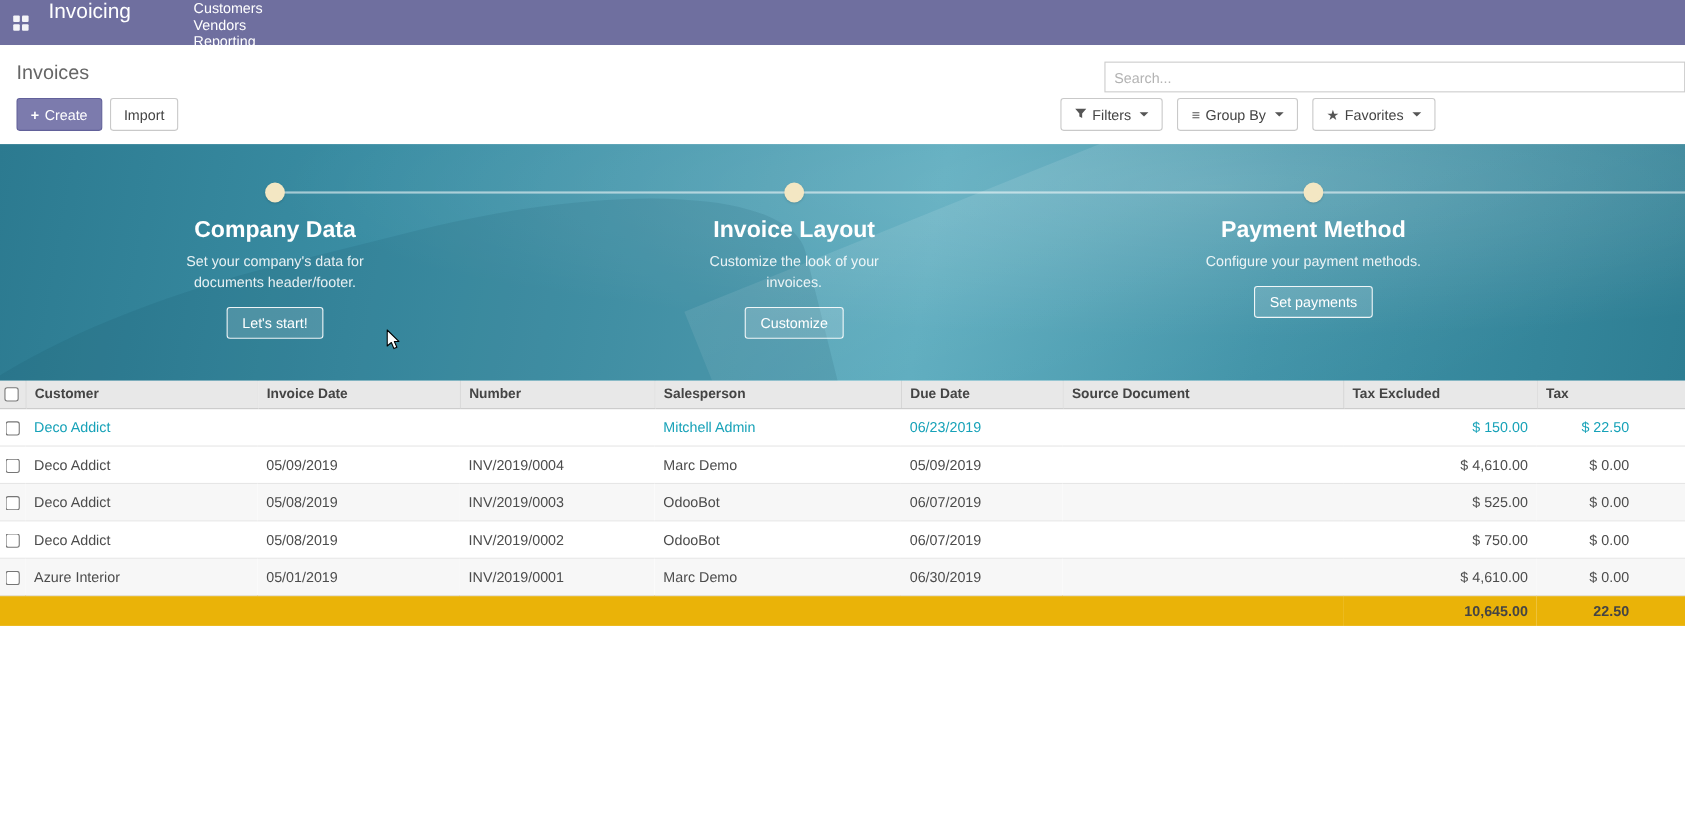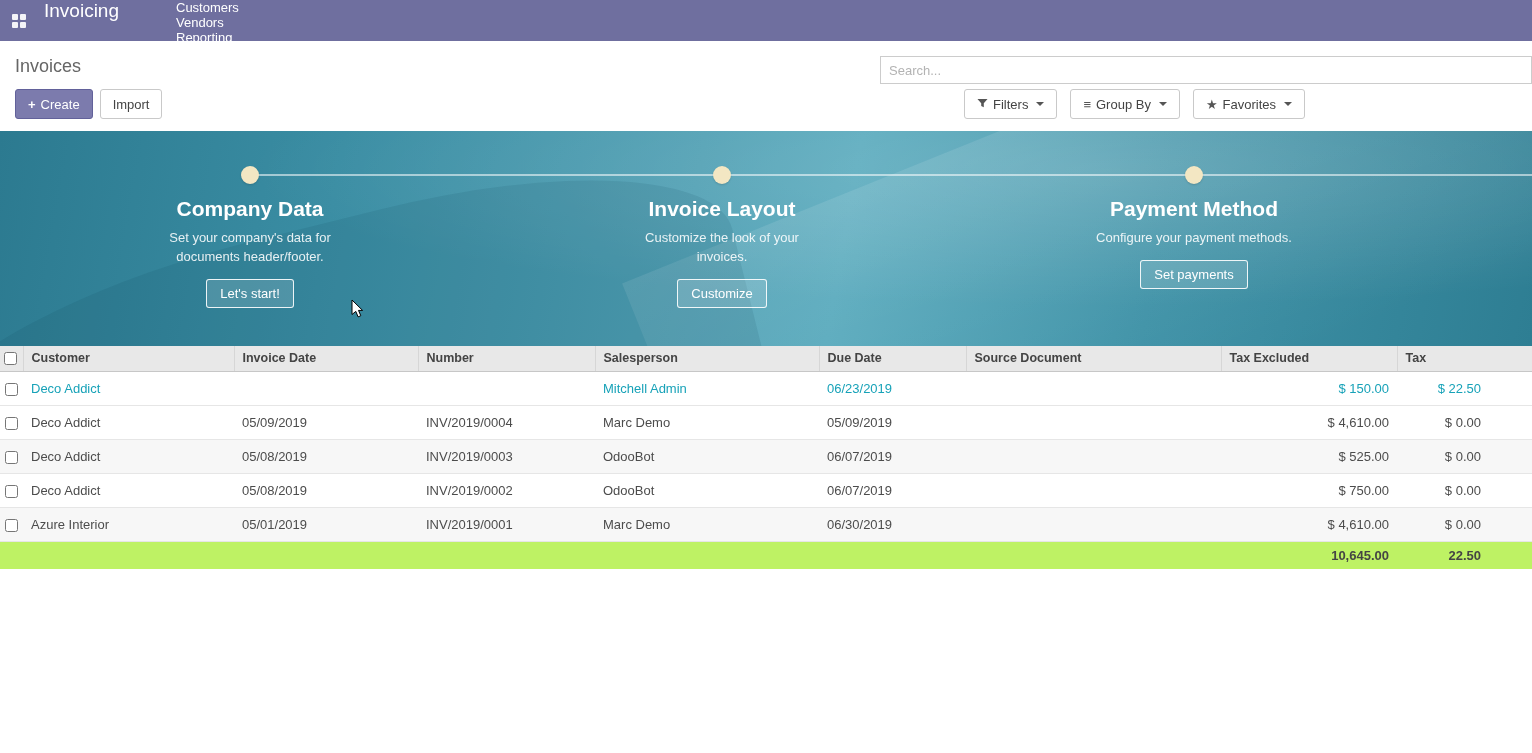--- a/index.html
+++ b/index.html
@@ -50,21 +50,21 @@
     align-items: center;
     gap: 5px;
     height: 30px;
     white-space: nowrap;
   }
   .btn-primary { background: #7c7bad; border-color: #62619a; color: #fff; }
   .plus { font-weight: bold; font-size: 13px; line-height: 1; }
 
   .search-input {
     position: absolute; right: 0; top: 15px;
-    width: 652px; height: 28px;
+    width: 528px; height: 28px;
     border: 1px solid #ccc;
     padding: 0 8px;
     font-family: "Liberation Sans", sans-serif;
     font-size: 13px;
     color: #555;
     outline: none;
   }
   .search-input::placeholder { color: #b3b3b3; }
   .filter-row { position: absolute; left: 964px; top: 48px; display: flex; gap: 13px; }
   .caret {
@@ -166,21 +166,21 @@
     white-space: nowrap;
   }
   .list-table tbody tr { cursor: pointer; background: #fff; }
   .list-table tbody tr:nth-child(2n+3) { background: #f7f7f7; }
   .list-table tr.draft td { color: #17a2b8; }
   .num { text-align: right; }
   .tax-col { padding-right: 51px !important; }
   .cb-col { width: 23px; text-align: center; padding: 5px 4px !important; }
   .cb-col input { width: 13px; height: 13px; margin: 0; vertical-align: middle; cursor: pointer; }
   .list-table tfoot td {
-    background: #bef264;
+    background: #eab308;
     border-top: 1px solid #c9c9c9;
     font-weight: bold;
     color: #444;
     padding: 6px 8px;
     height: 27px;
   }
 </style>
 </head>
 <body>
 

